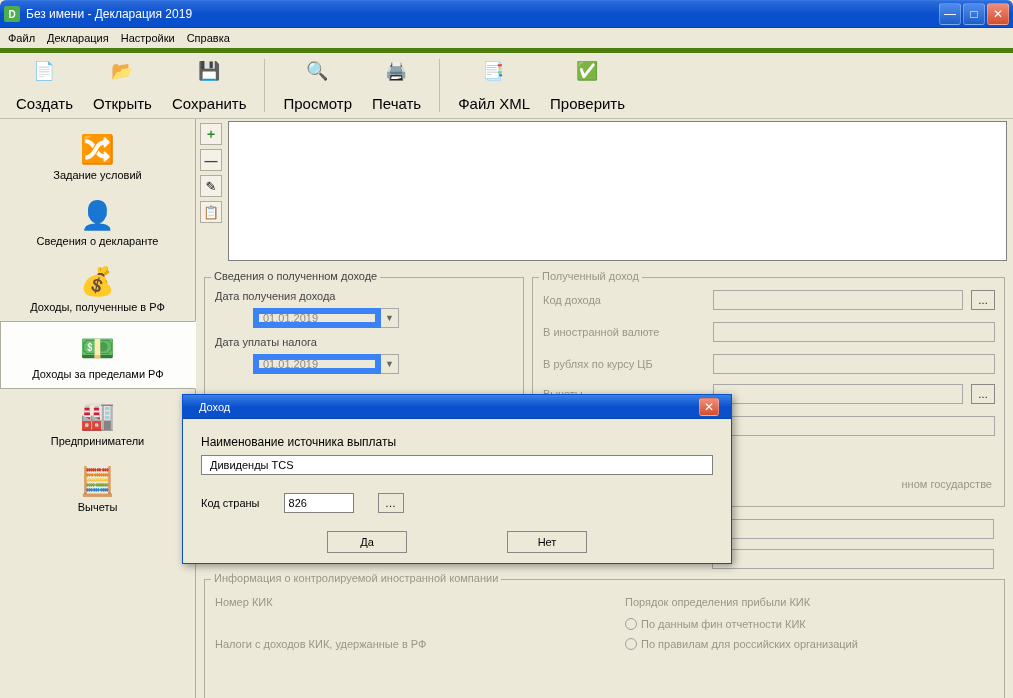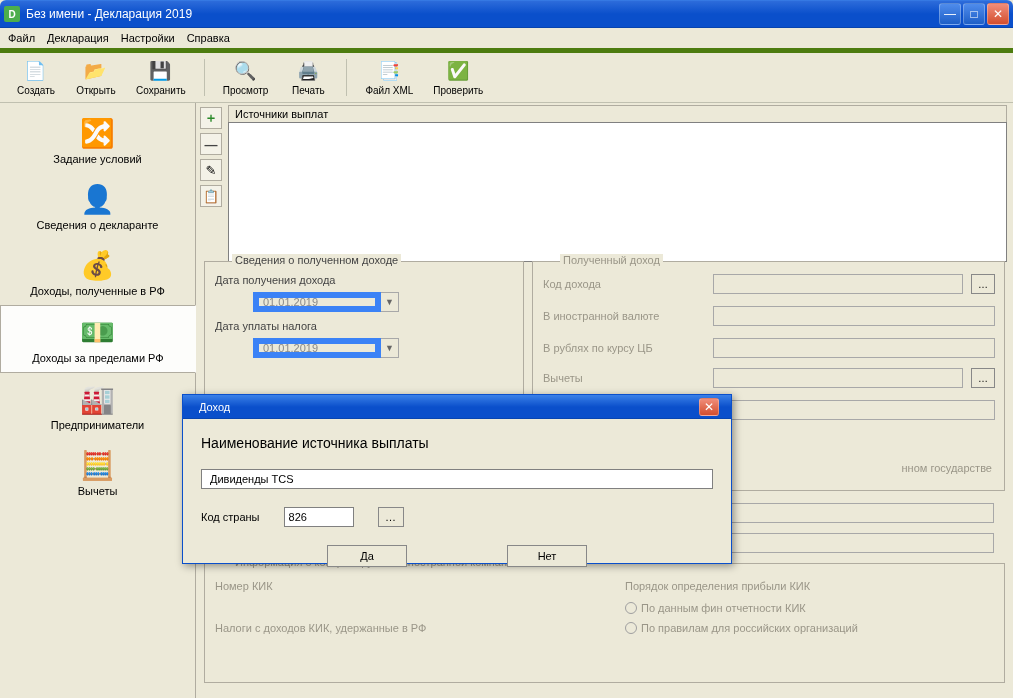--- a/index.html
+++ b/index.html
@@ -11,41 +11,41 @@
 .titlebar .winbtns { display: flex; gap: 2px; }
 .winbtn { width: 22px; height: 22px; border-radius: 3px; border: 1px solid #fff4; display:flex;align-items:center;justify-content:center;color:#fff;font-size:12px;background:linear-gradient(to bottom,#4f8cec,#1e5fc7);cursor:pointer;}
 .winbtn.close { background: linear-gradient(to bottom,#f08d7a,#d34e2e); }
 
 .menubar { background: #ece9d8; border-bottom: 5px solid #4d7c0f; padding: 4px 8px; display: flex; gap: 12px; }
 .menubar span { cursor: pointer; }
 
 .toolbar { background: #ece9d8; border-bottom: 1px solid #c0c0b0; padding: 4px 8px; display: flex; gap: 4px; }
 .tbtn { display: flex; flex-direction: column; align-items: center; justify-content: center; padding: 2px 8px; cursor: pointer; min-width: 56px; }
 .tbtn .ticon { width: 24px; height: 24px; display:flex;align-items:center;justify-content:center;font-size:18px;}
-.tbtn .tlabel { font-size: 10px; margin-top: 2px; }
+.tbtn .tlabel { font-size: 15px; margin-top: 12px; }
 .tsep { width: 1px; background: #c0c0b0; margin: 2px 6px; }
 
 .main { display: flex; height: calc(100% - 28px - 26px - 48px); }
 .sidebar { width: 196px; background: #ece9d8; border-right: 1px solid #b0aca0; padding-top: 4px; }
 .sitem { display: flex; flex-direction: column; align-items: center; padding: 8px 4px; cursor: pointer; text-align:center; }
 .sitem.selected { background: #fdfdfb; border: 1px solid #b0aca0; border-right: 1px solid #fdfdfb; margin-right:-1px; }
 .sitem .sicon { width: 40px; height: 36px; display:flex;align-items:center;justify-content:center;font-size:28px;}
 .sitem .slabel { font-size: 11px; margin-top: 2px; }
 
 .content { flex: 1; background: #ece9d8; position: relative; padding: 0; }
 
 .listbtns { position: absolute; left: 4px; top: 4px; display: flex; flex-direction: column; gap: 4px; }
 .iconbtn { width: 22px; height: 22px; border: 1px solid #b0aca0; background: #f4f2e8; display:flex;align-items:center;justify-content:center;cursor:pointer;font-size:13px;}
 
 .sourcebox { position: absolute; left: 32px; top: 2px; right: 6px; }
 .sourcebox .hdr { background: #ece9d8; border: 1px solid #b0aca0; border-bottom:none; padding: 2px 6px; font-size: 11px; }
 .sourcebox .list { background: #fff; border: 1px solid #808080; height: 140px; }
 
 .groupbox { position: absolute; border: 1px solid #b0aca0; }
-.groupbox .glabel { position: absolute; top: -8px; left: 6px; background: #ece9d8; padding: 0 3px; font-size: 11px; color: #444; margin-left: 21px; }
+.groupbox .glabel { position: absolute; top: -8px; left: 6px; background: #ece9d8; padding: 0 3px; font-size: 11px; color: #444; }
 .groupbox.disabled .glabel { color: #9a9688; }
 
 #gb-received { left: 8px; top: 158px; width: 320px; height: 230px; }
 #gb-income { left: 336px; top: 158px; right: 8px; height: 230px; }
 #gb-kik { left: 8px; top: 460px; right: 8px; height: 120px; }
 
 .fieldlabel { position: absolute; font-size: 11px; color: #444; }
 .fieldlabel.disabled { color: #9a9688; }
 .dateinput { position: absolute; display: flex; }
 .dateinput input { width: 128px; height: 20px; border: 6px solid #3b82f6; background: #ece9d8; padding: 0 4px; font-size: 11px; color:#888;}
@@ -55,21 +55,21 @@
 .browsebtn { position: absolute; width: 24px; height: 20px; border: 1px solid #888; background: #ece9d8; display:flex;align-items:center;justify-content:center;cursor:pointer;font-size:10px;}
 
 .radio { position:absolute; display:flex; align-items:center; gap:4px; color:#9a9688;}
 .radio .r { width:12px;height:12px;border:1px solid #a0a0a0;border-radius:50%;background:#ece9d8;}
 
 
 .dialog { position: absolute; left: 182px; top: 394px; width: 550px; background: #ece9d8; border: 1px solid #0a4fcb; box-shadow: 2px 2px 8px rgba(0,0,0,0.4); z-index: 100; }
 .dialog .dtitle { background: linear-gradient(to bottom, #3a80e8 0%, #0a4fcb 50%, #0a4fcb 95%, #063d9e 100%); height: 24px; display: flex; align-items: center; padding: 0 12px; color: #fff; font-size: 11px; }
 .dialog .dtitle .t { flex: 1; padding-left: 4px; }
 .dialog .dbody { padding: 16px 18px; position: relative; height: 144px; }
-.dialog .dlabel { font-size: 14px; display:block; margin-bottom: 18px; }
+.dialog .dlabel { font-size: 12px; display:block; margin-bottom: 6px; }
 .dialog .dinput { width: 100%; height: 20px; border: 1px solid #808080; background: #fff; padding: 0 8px; font-size: 11px; }
 .dialog .row2 { display: flex; align-items: center; gap: 24px; margin-top: 18px; }
 .dialog .codein { width: 70px; height: 20px; border: 1px solid #808080; background: #fff; padding: 0 4px; font-size: 11px; }
 .dialog .dotbtn { width: 26px; height: 20px; border: 1px solid #888; background: #ece9d8; cursor:pointer;display:flex;align-items:center;justify-content:center;}
 .dialog .btnrow { display:flex; justify-content:center; gap: 100px; margin-top: 18px; }
 .dialog .btn { width: 80px; height: 22px; border: 1px solid #888; background: #ece9d8; cursor:pointer; font-size:11px;}
 </style>
 </head>
 <body>
 
@@ -152,21 +152,20 @@
   </div>
 
   <div class="content">
     <div class="listbtns">
       <div class="iconbtn" style="color:#2a8a2a;font-weight:bold;">＋</div>
       <div class="iconbtn" style="color:#444;font-weight:bold;">—</div>
       <div class="iconbtn">✎</div>
       <div class="iconbtn">📋</div>
     </div>
     <div class="sourcebox">
-      <div class="hdr">Источники выплат</div>
       <div class="list"></div>
     </div>
 
     <div id="gb-received" class="groupbox">
       <div class="glabel">Сведения о полученном доходе</div>
       <div class="fieldlabel" style="left:10px;top:12px;">Дата получения дохода</div>
       <div class="dateinput" style="left:48px;top:30px;">
         <input disabled="" value="01.01.2019" style="">
         <div class="dd">▼</div>
       </div>

